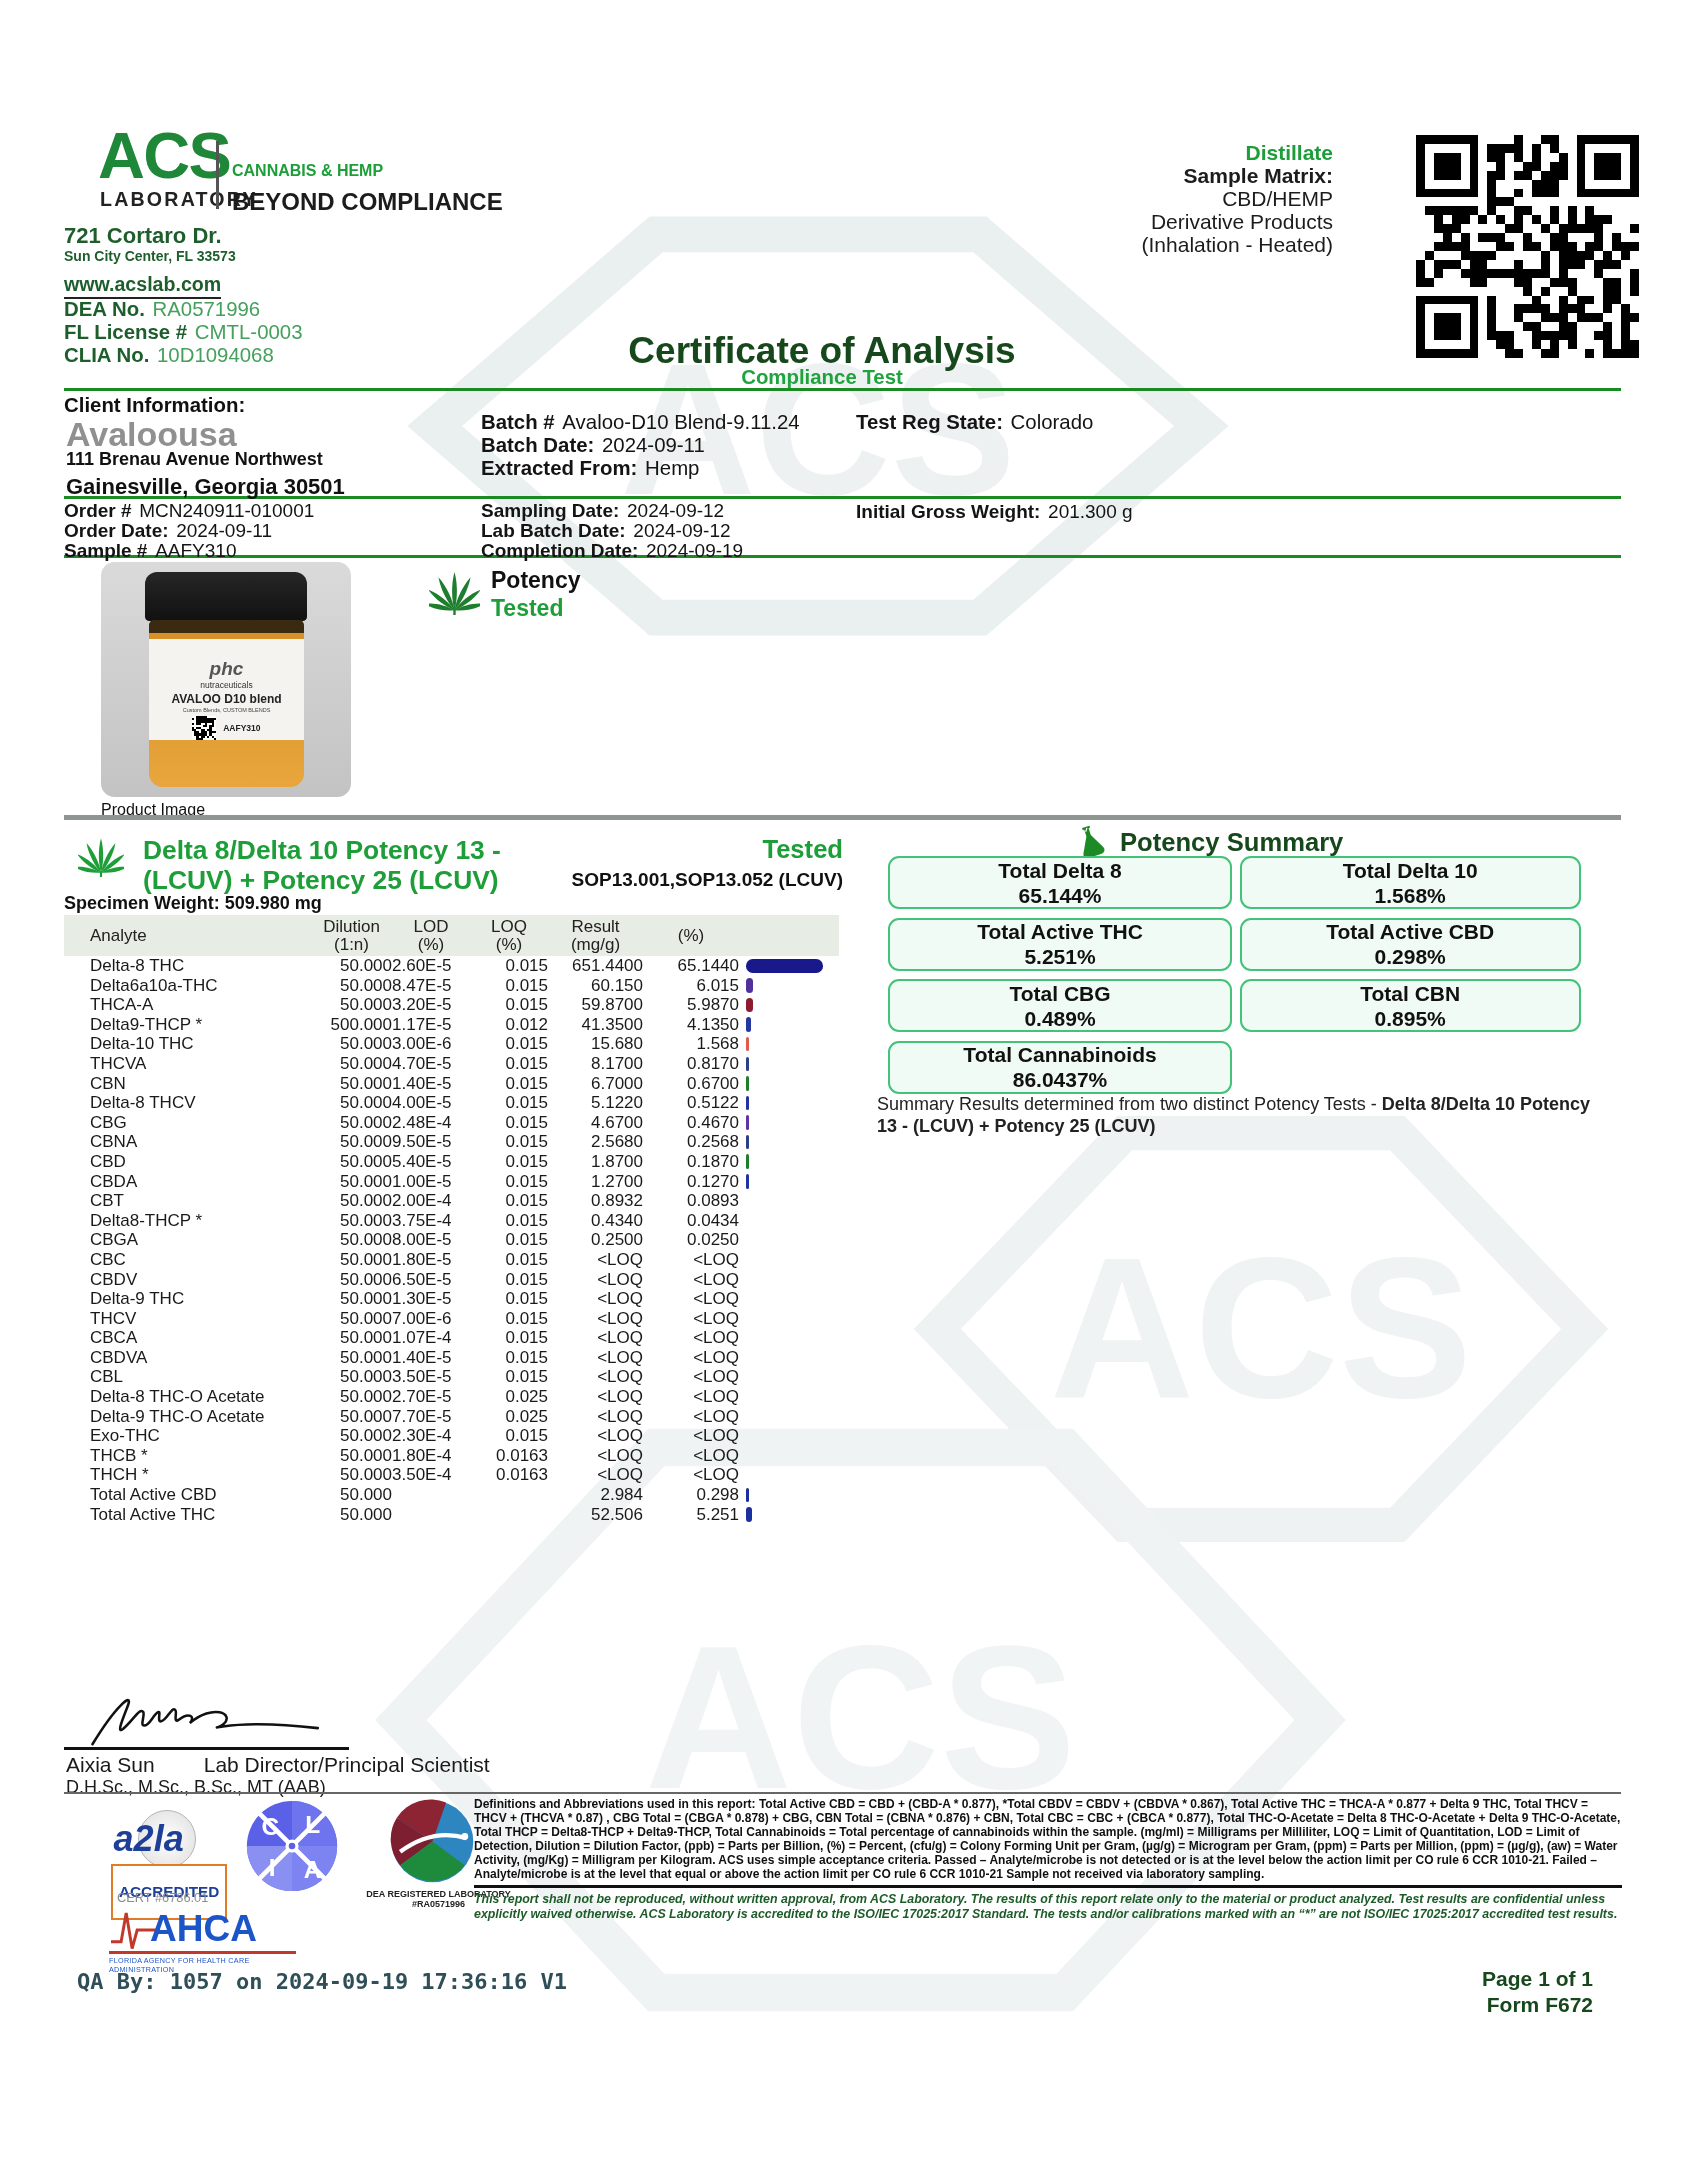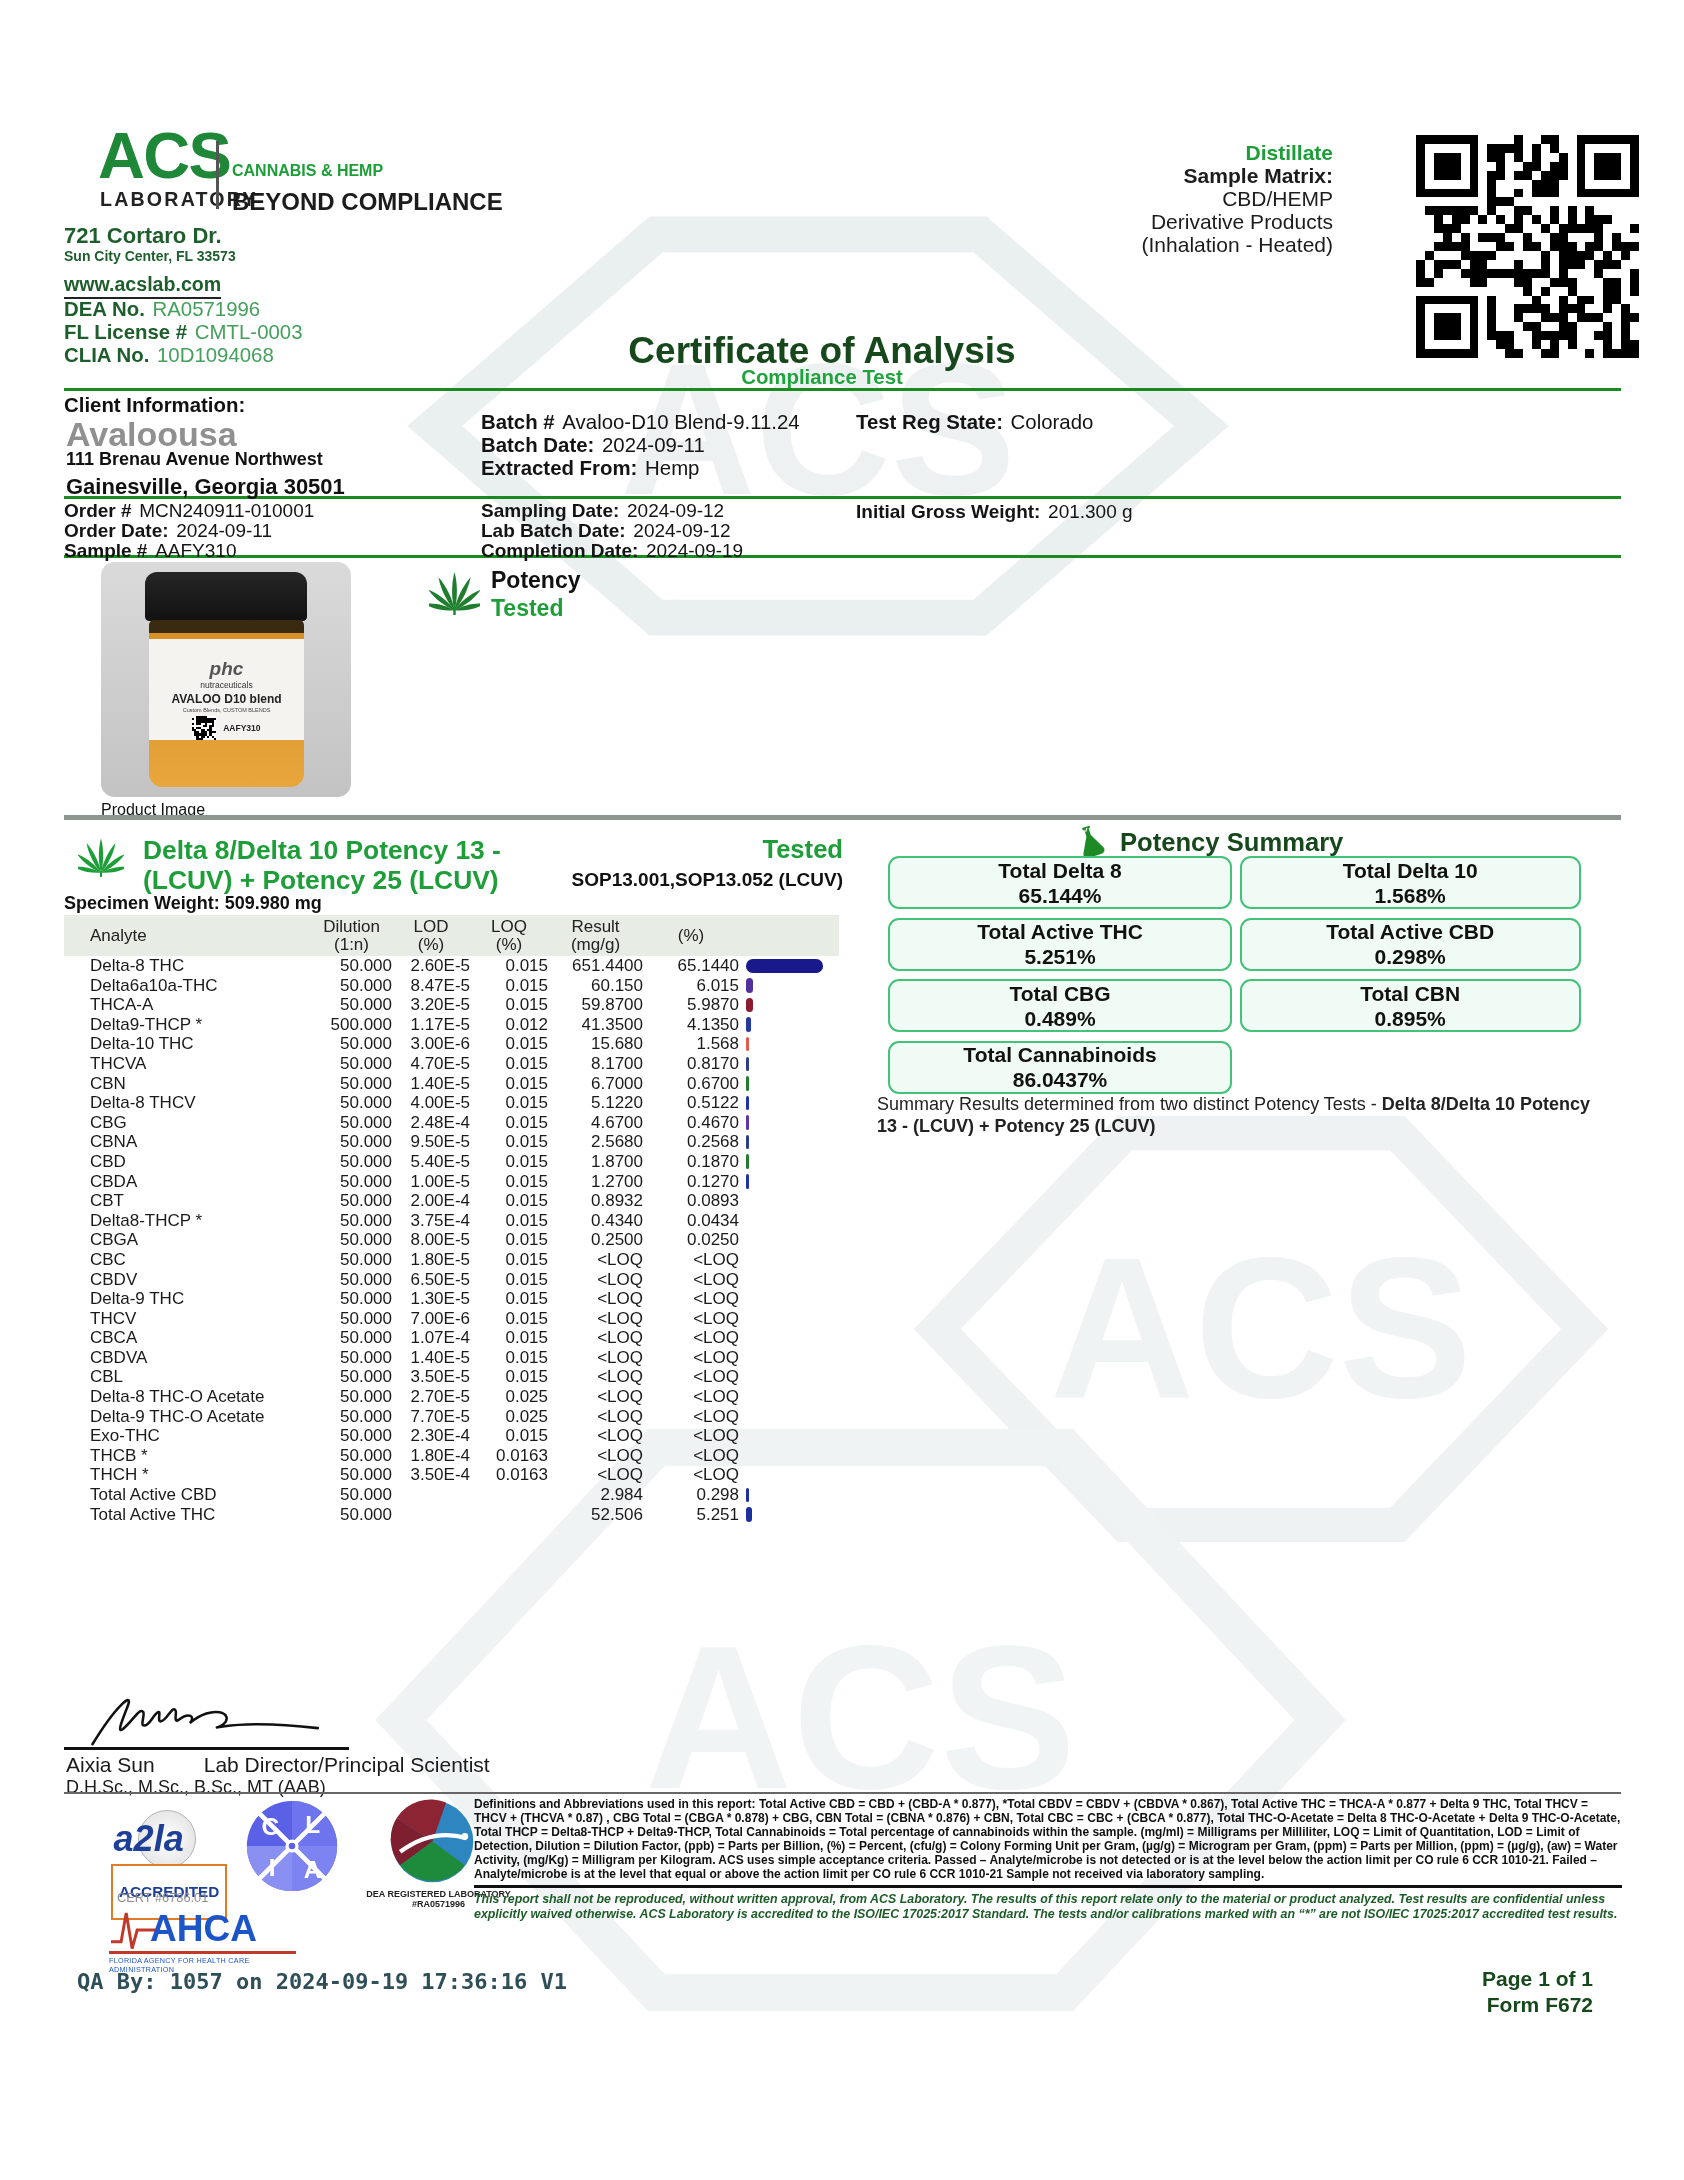--- a/index.html
+++ b/index.html
@@ -11,21 +11,21 @@
 .lv .l{font-weight:bold;margin-right:7.7px}
 .md{font-size:20.4px;line-height:23px}
 .sm{font-size:19px;line-height:20px}
 .thead{display:flex;height:41px;background:#e7ece4;color:#222;font-size:17px;line-height:18px;align-items:center}
 .thead>div{display:flex;flex-direction:column;justify-content:center;text-align:center;box-sizing:border-box}
 .thead .c-a{text-align:left}
 .arow{display:flex;height:19.6px;line-height:19.6px;font-size:17px;color:#1a1a1a}
 .arow>div{box-sizing:border-box}
 .c-a{width:247px;text-align:left;padding-left:26px}
 .c-d{width:81px;text-align:right}
-.c-lod{width:78px;text-align:right}
+.c-lod{width:78px;text-align:left}
 .c-loq{width:78px;text-align:right}
 .c-r{width:95px;text-align:right}
 .c-p{width:96px;text-align:right}
 .c-bar{width:94px;padding-left:6.8px;display:flex;align-items:center}
 .bar{display:inline-block;height:14.5px;border-radius:6.8px}
 .sgrid{display:grid;grid-template-columns:344px 341px;gap:8.5px 7.7px}
 .sbox{height:53px;background:#effbf4;border:2.6px solid #43c278;border-radius:11px;display:flex;flex-direction:column;align-items:center;justify-content:center;box-sizing:border-box}
 .sl,.sv{font-weight:bold;font-size:21px;color:#111;line-height:25px}
 .ra{text-align:right}
 .wm{position:absolute}

